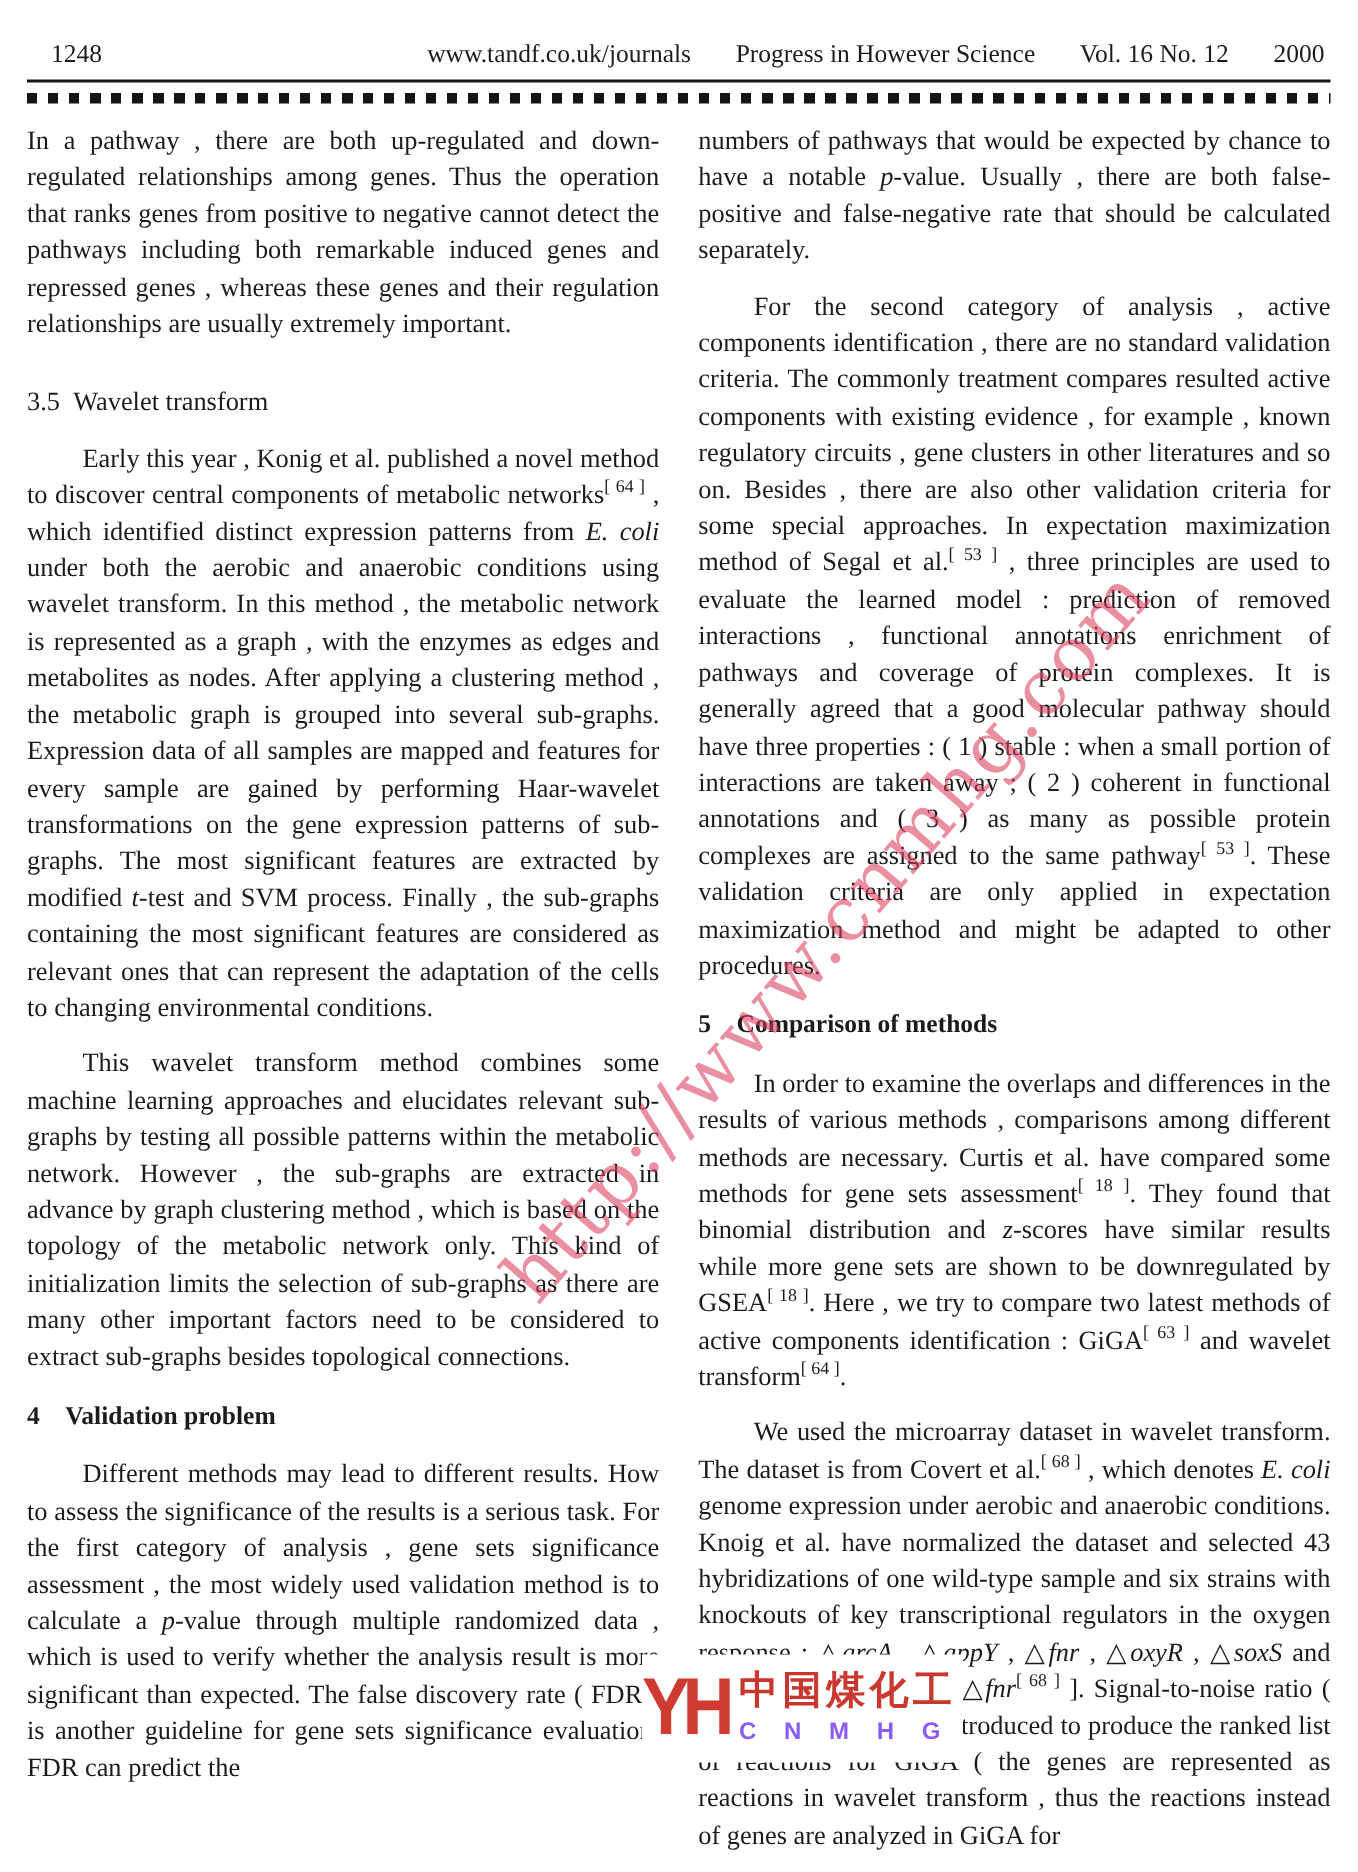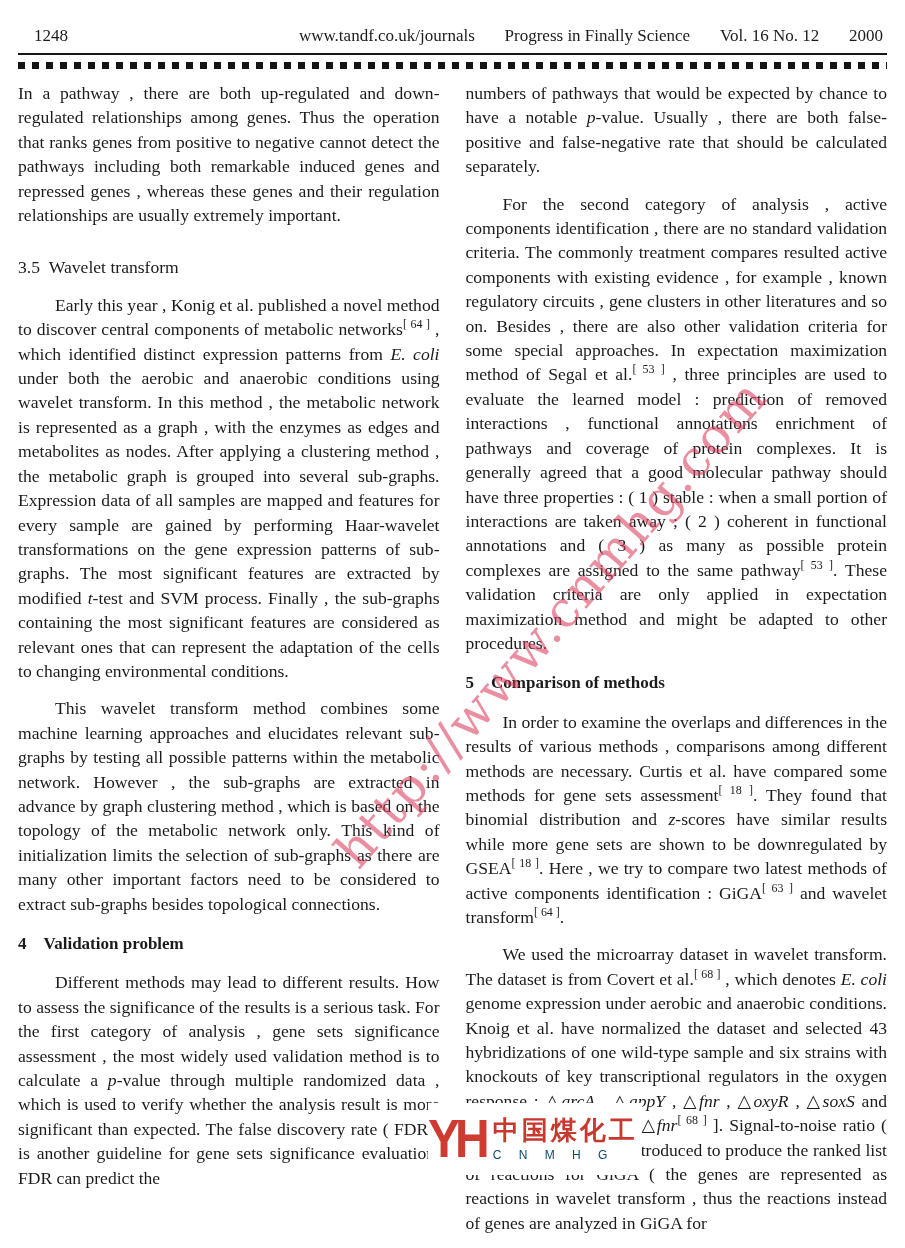--- a/index.html
+++ b/index.html
@@ -118,37 +118,37 @@
   .logo-text { display: flex; flex-direction: column; line-height: 1.15; }
   .logo-cn {
     font-family: "DejaVu Sans", "Liberation Sans", sans-serif;
     font-size: 26px;
     font-weight: 700;
     letter-spacing: 3px;
     color: #c8382e;
   }
   .logo-en {
     font-family: "Liberation Sans", sans-serif;
-    font-size: 12px;
-    font-weight: 400;
+    font-size: 16px;
+    font-weight: 700;
     letter-spacing: 7px;
-    color: #0c4a6e;
+    color: #8b5cf6;
     margin-top: 3px;
   }
 </style>
 </head>
 <body>
 
 <div class="page">
 
   <header class="hdr">
     <span>1248</span>
     <span class="hdr-right">
       <span>www.tandf.co.uk/journals</span>
-      <span>Progress in Finally Science</span>
+      <span>Progress in However Science</span>
       <span>Vol. 16 No. 12</span>
       <span>2000</span>
     </span>
   </header>
 
   <div class="hdr-rule"></div>
   <div class="hdr-dots"></div>
 
   <main class="columns">
 

